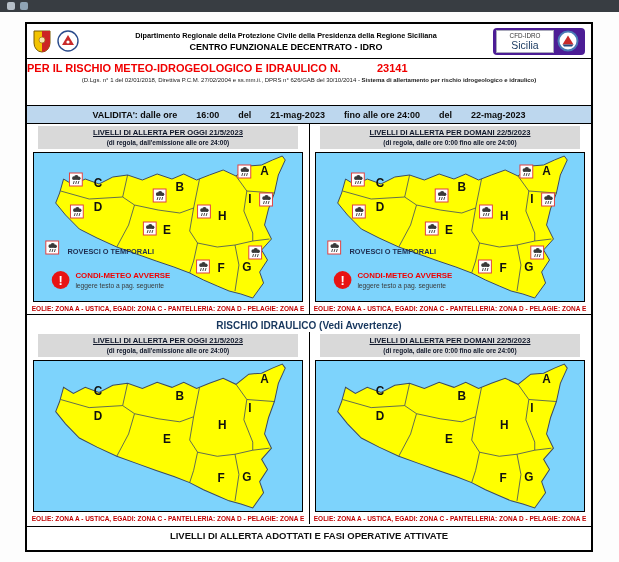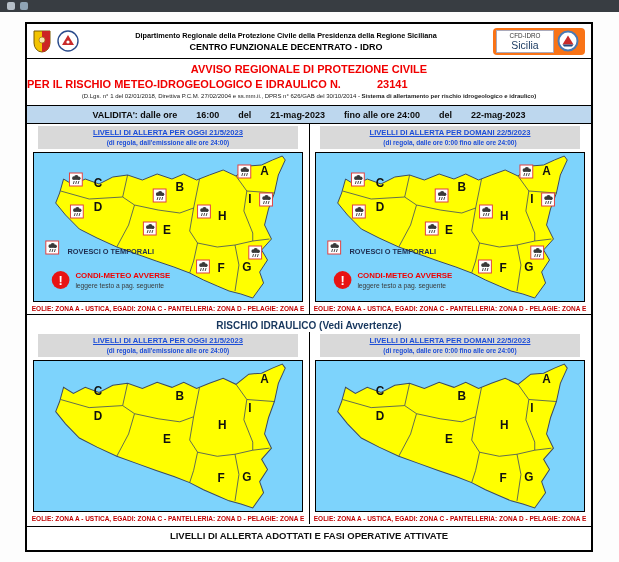--- a/index.html
+++ b/index.html
@@ -10,42 +10,42 @@
   .tb-icon{position:absolute;top:2px;width:8px;height:8px;border-radius:2px;background:#cdd6de;opacity:.85;}
   .tb-icon.two{background:#9fb6c9;}
   
   .doc{position:absolute;left:25px;top:22px;width:564px;border:2px solid #000;background:#fff;}
   
   .hdr{display:flex;align-items:center;height:34px;border-bottom:1.5px solid #000;padding:0 6px;gap:11px;}
   .logos{display:flex;align-items:center;gap:6px;}
   .hdr-center{flex:1;text-align:center;color:#000;}
   .hdr-line1{font-size:7.3px;font-weight:bold;}
   .hdr-line2{font-size:9px;font-weight:bold;margin-top:2px;}
-  .cfd{width:92px;height:27px;background:#f97316;border-radius:4px;display:flex;align-items:center;padding:0 3px;box-sizing:border-box;gap:3px;}
+  .cfd{width:92px;height:27px;background:#4c1d95;border-radius:4px;display:flex;align-items:center;padding:0 3px;box-sizing:border-box;gap:3px;}
   .cfd-inner{background:#fff;border:1px solid #aab;width:56px;height:21px;text-align:center;line-height:1;}
   .cfd-l1{font-size:6.3px;color:#333;margin-top:2px;}
   .cfd-l2{font-size:10.5px;color:#17375e;margin-top:1px;}
   
   .titleblock{position:relative;height:46px;}
   table.prot{position:absolute;left:4px;top:4px;border-collapse:collapse;}
   table.prot td{border:1px solid #000;font-size:8.5px;font-weight:bold;padding:1px 4px;height:13px;}
   td.pl{width:46px;} td.pv{width:86px;text-align:center;}
   .red1{text-align:center;color:#f00000;font-weight:bold;font-size:11px;padding-top:4px;}
   .red2{display:flex;justify-content:flex-start;gap:36px;color:#f00000;font-weight:bold;font-size:11px;padding-top:3px;}
   .lawnote{text-align:center;font-size:6px;color:#1a1a1a;padding-top:3px;}
   
   .validity{height:17px;background:#bdd7ee;border-top:1.5px solid #000;border-bottom:1.5px solid #000;
             display:flex;justify-content:center;align-items:center;gap:19px;font-weight:bold;font-size:9px;color:#0b0b0b;}
   
   .sec-title{text-align:center;font-weight:bold;font-size:10px;color:#17375e;padding:3px 0 1px;}
   .sec-title.bordered{border-top:1.5px solid #000;padding-top:5px;}
   .cols{display:flex;position:relative;}
   .cols::after{content:"";position:absolute;left:50%;top:0;bottom:0;width:1px;background:#000;}
   .col{width:50%;box-sizing:border-box;padding:2px 3px 0;}
-  .graybar{margin:0 8px;background:#d9d9d9;text-align:center;padding:2px 0 3px;color:#1d4ed8;}
+  .graybar{margin:0 8px;background:#d9d9d9;text-align:center;padding:2px 0 3px;color:#0f172a;}
   .gb-h{font-size:7.6px;font-weight:bold;text-decoration:underline;}
   .gb-s{font-size:6.5px;font-weight:bold;margin-top:2px;}
   .mapbox{border:1.5px solid #000;margin:3px 3px 0;background:#7dd3fc;height:148px;}
   .mapbox.tall{height:150px;}
   .mapbox svg{width:100%;height:100%;display:block;}
   .caption{text-align:center;font-weight:bold;font-size:6.5px;color:#c00000;padding:3px 0 2px;}
   .footer{border-top:1.5px solid #000;margin-top:2px;text-align:center;font-weight:bold;font-size:9.5px;color:#111;padding-top:3px;height:20px;}
   
   .land{fill:#ffff00;stroke:#3b4a63;stroke-width:1;}
   .zline{fill:none;stroke:#3b4a63;stroke-width:0.8;}
@@ -132,21 +132,20 @@
       </div>
       <svg width="22" height="22" viewBox="0 0 22 22">
         <circle cx="11" cy="11" r="9.5" fill="#fff" stroke="#4a7ab5" stroke-width="2"></circle>
         <path d="M11,5.5 L16.5,14.5 L5.5,14.5 Z" fill="#c92a2a"></path>
         <path d="M5.5,14.5 H16.5 L15,16.5 H7 Z" fill="#27497e"></path>
       </svg>
     </div>
   </div>
 
   <div class="titleblock">
-    <div class="red1">AVVISO REGIONALE DI PROTEZIONE CIVILE</div>
     <div class="red2">
       <span>PER IL RISCHIO METEO-IDROGEOLOGICO E IDRAULICO N.</span>
       <span>23141</span>
     </div>
     <div class="lawnote">
       <span>(D.Lgs. n° 1 del 02/01/2018, Direttiva P.C.M. 27/02/2004 e ss.mm.ii., DPRS n° 626/GAB del 30/10/2014 - </span><b>Sistema di allertamento per rischio idrogeologico e idraulico)</b>
     </div>
   </div>
 
   <div class="validity">

